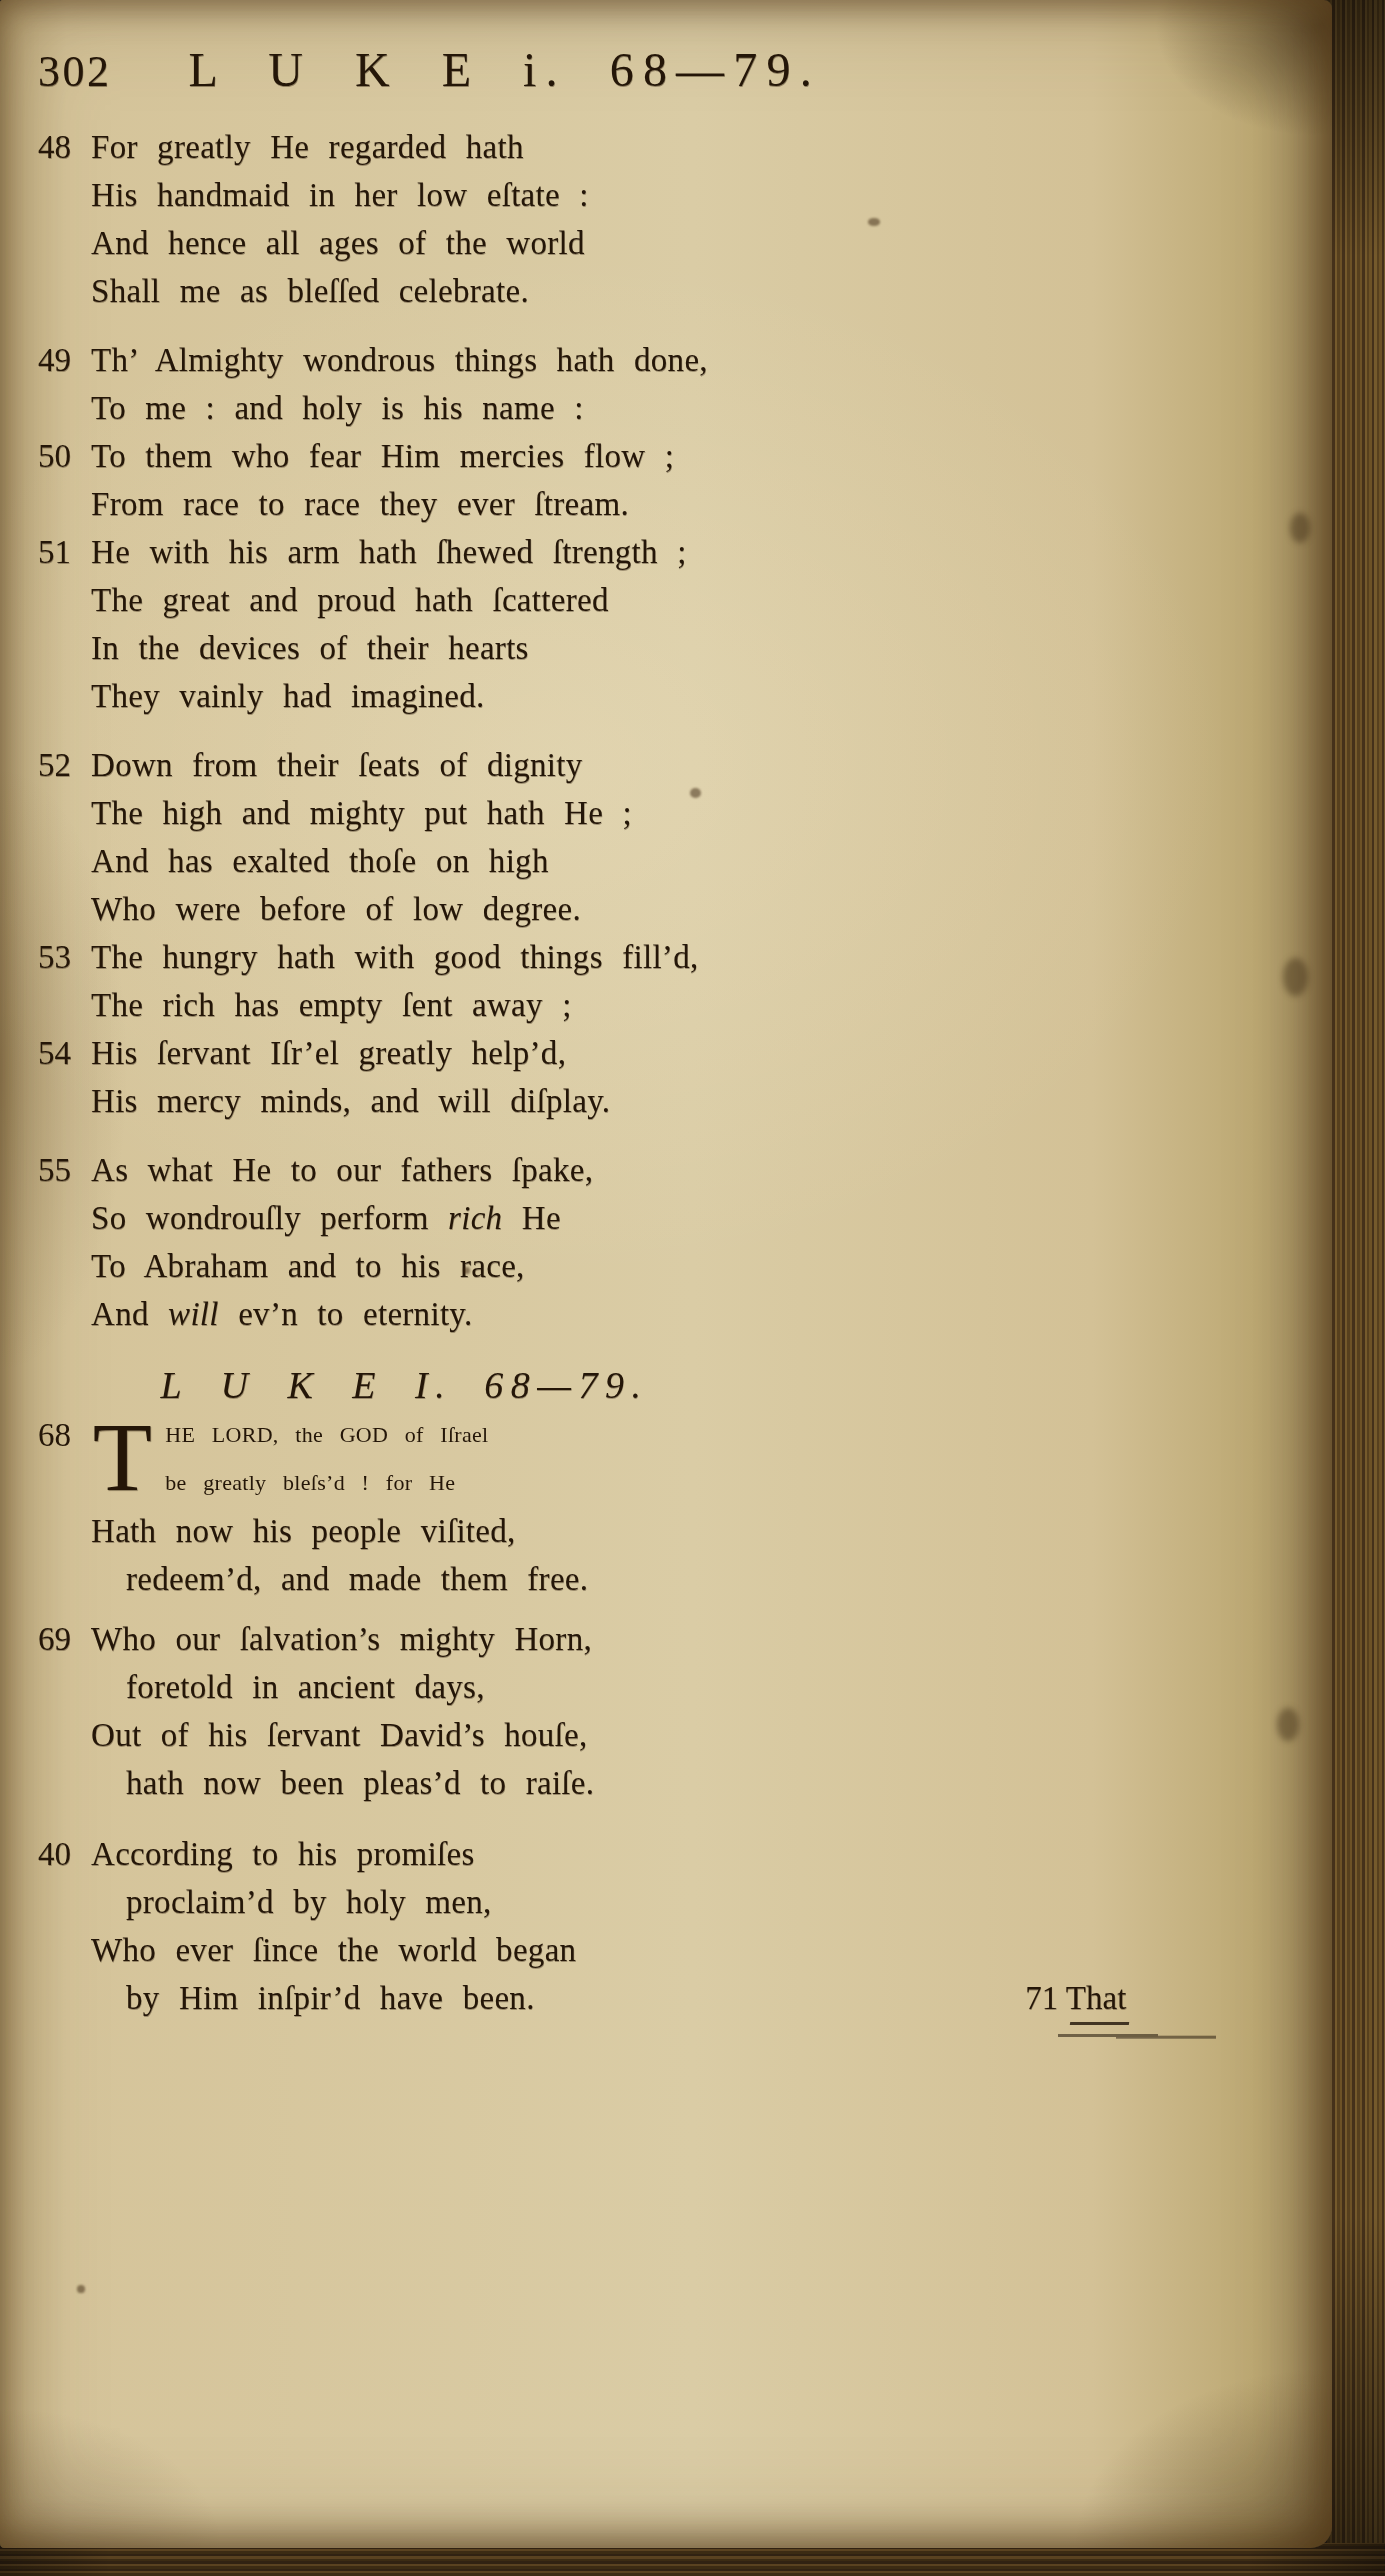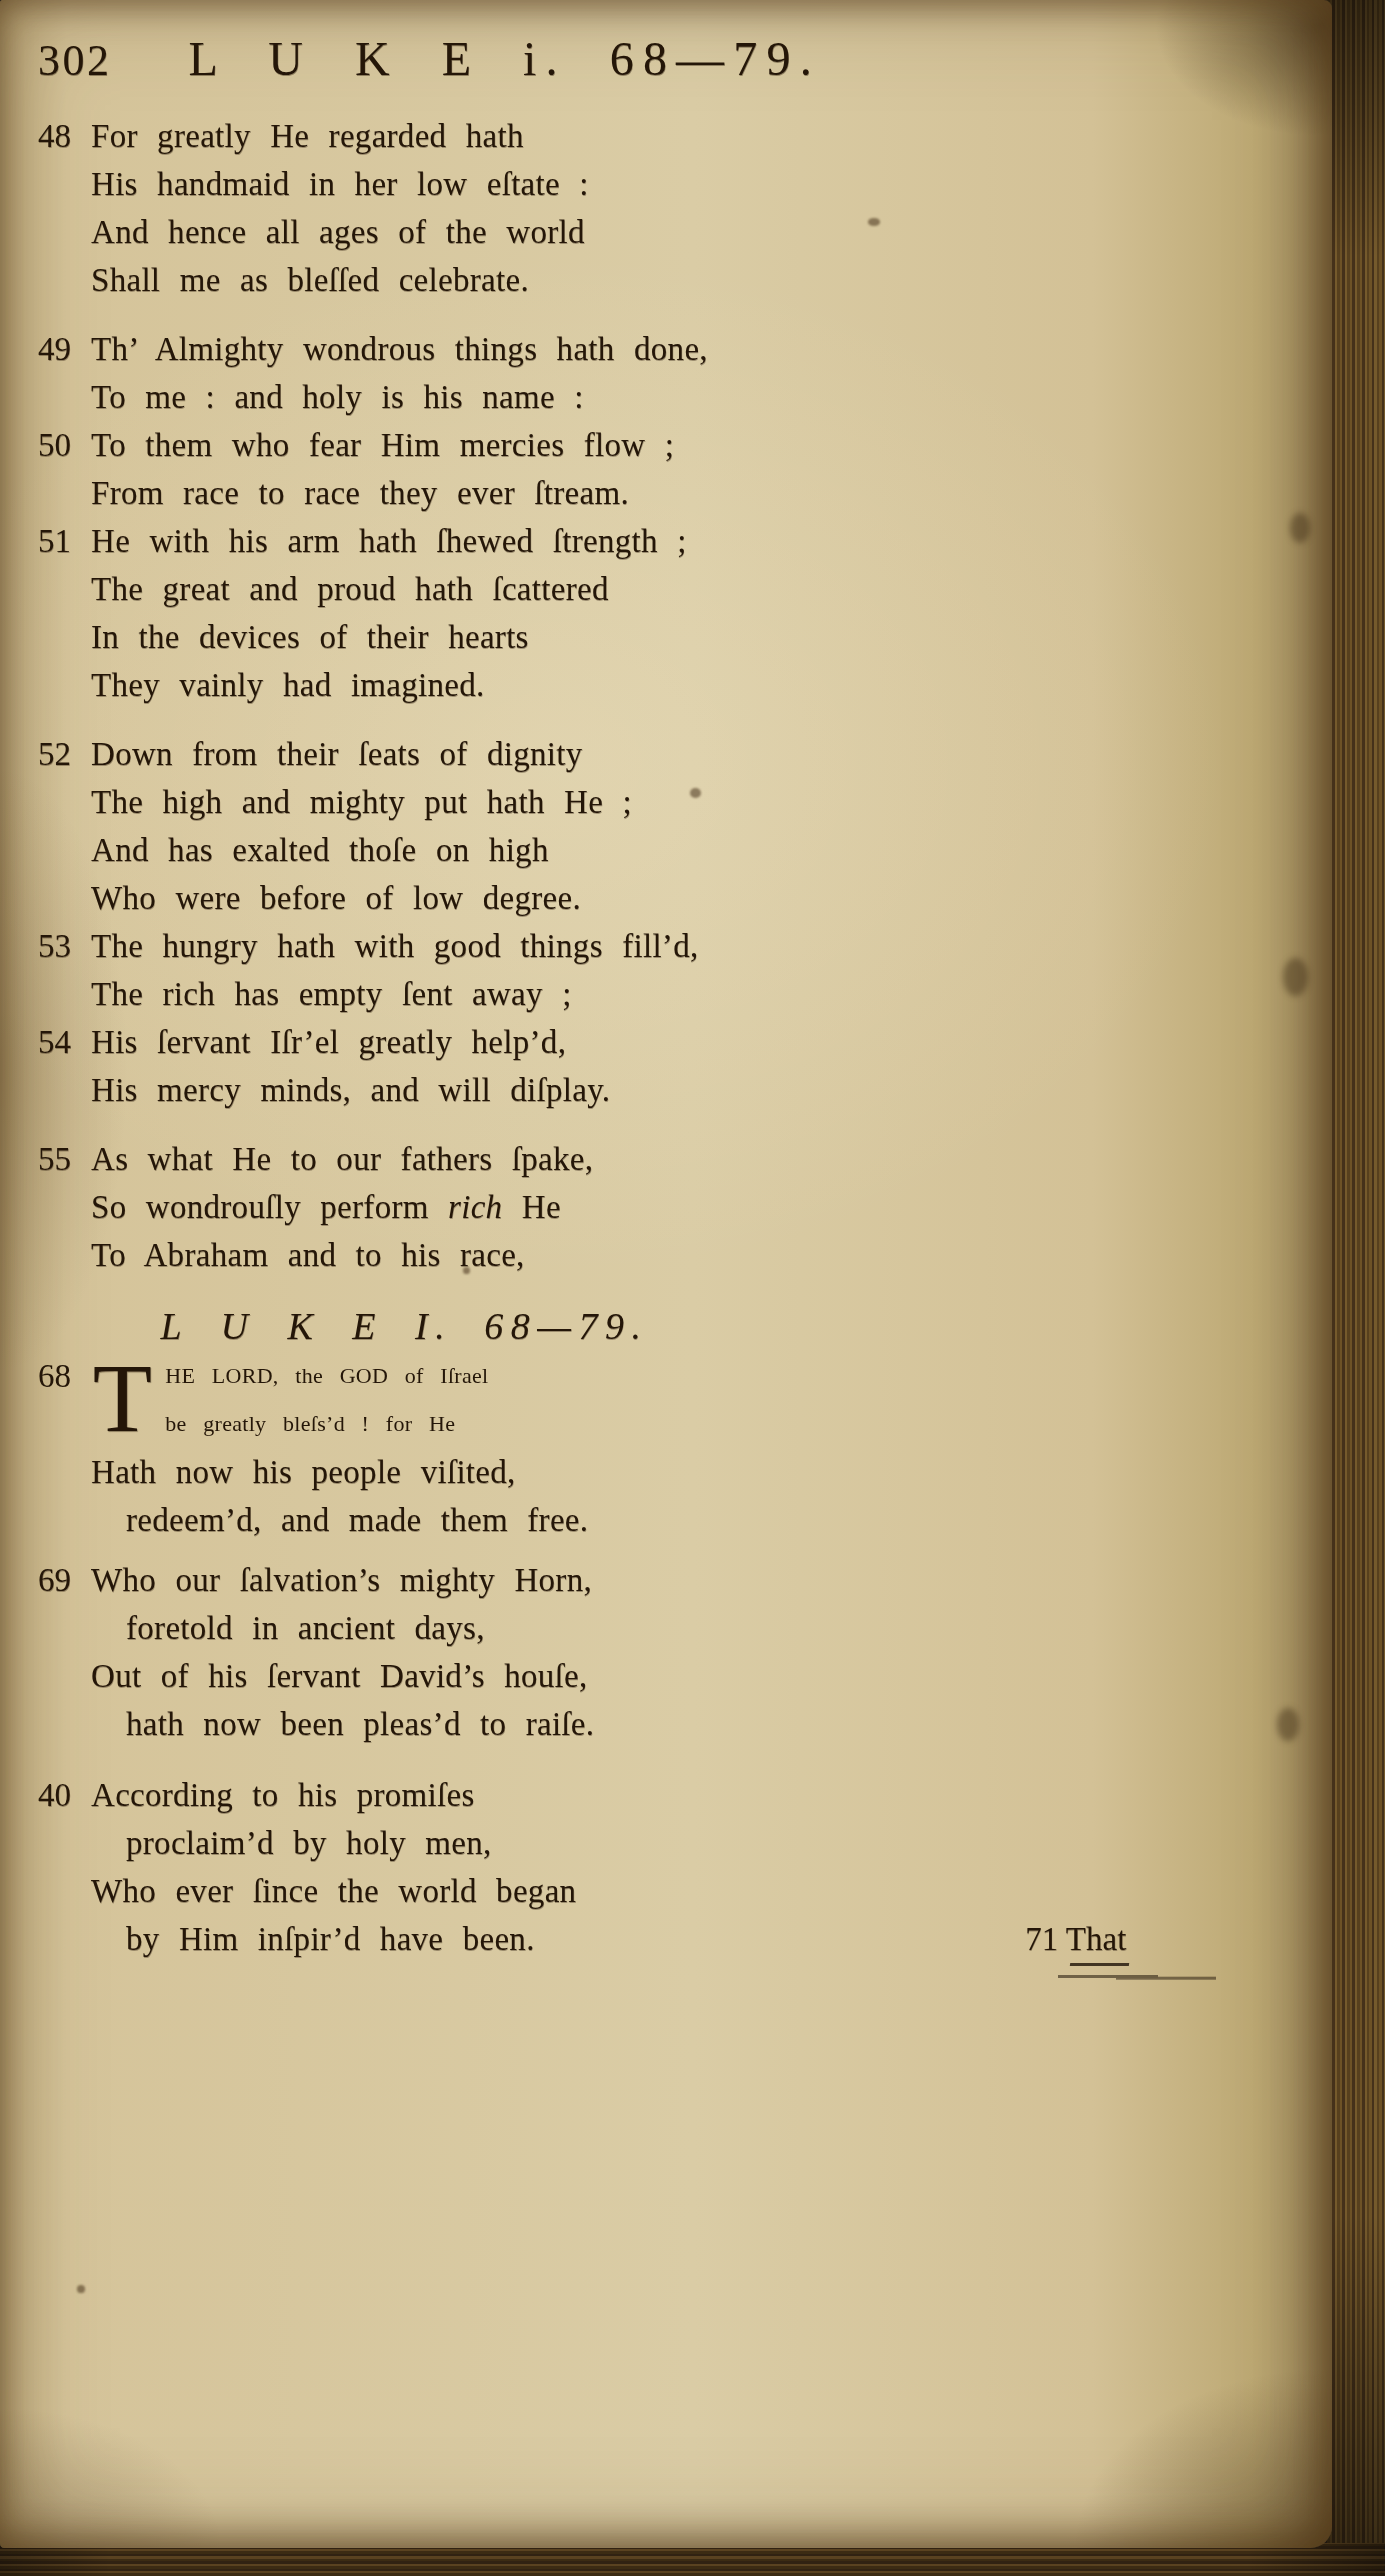--- a/index.html
+++ b/index.html
@@ -36,21 +36,21 @@
       radial-gradient(183px 433px at 0% 42%, rgba(82,58,25,.2), transparent 70%),
       radial-gradient(1042px 792px at 42% 30%, rgba(255,247,221,.20), transparent 65%),
       linear-gradient(90deg,#c2af82 0%,#d5c49a 5%,#dacca5 52%,#d3c196 82%,#bda974 94%,#9c895d 100%);
     box-shadow:
       inset 0 0 100px rgba(92,63,24,.36),
       inset -16.7px 0 40px rgba(70,45,15,.45),
       inset 0 -13.3px 35px rgba(70,45,15,.35),
       inset 0 8.3px 25px rgba(70,45,15,.18);
   }
 
-  .content{position:absolute;left:38px;top:31px;width:1100px;color:#241608;}
+  .content{position:absolute;left:38px;top:42px;width:1100px;color:#241608;}
 
   .pagehead{display:flex;align-items:baseline;height:68px;margin-bottom:13.3px;}
   .pagenum{font-size:44px;letter-spacing:2.5px;text-shadow:0.5px 0.7px 0.6px rgba(40,24,8,.4);}
   .runtitle{font-size:48px;margin-left:77px;letter-spacing:9.2px;word-spacing:21.7px;text-shadow:0.5px 0.7px 0.6px rgba(40,24,8,.4);}
 
   .vline{display:flex;font-size:33px;line-height:48px;text-shadow:0.4px 0.7px 0.5px rgba(40,24,8,.35);}
   .vnum{flex:0 0 53px;}
   .vtext{word-spacing:10.8px;letter-spacing:0.3px;}
   .indent1 .vtext{padding-left:35px;}
   .stanza{margin-bottom:21px;}
@@ -194,20 +194,24 @@
               <span class="vnum">55</span>
               <span class="vtext">As what He to our fathers ſpake,</span>
             </div>
             <div class="vline">
               <span class="vnum"></span>
               <span class="vtext"><span class="rm">So wondrouſly perform </span><span class="it">rich</span><span class="rm"> He</span></span>
             </div>
             <div class="vline">
               <span class="vnum"></span>
               <span class="vtext">To Abraham and to his race,</span>
+            </div>
+            <div class="vline">
+              <span class="vnum"></span>
+              <span class="vtext"><span class="rm">And </span><span class="it">will</span><span class="rm"> ev’n to eternity.</span></span>
             </div>
           </div>
         </div>
 
       <div class="s2head">L U K E I. 68—79.</div>
 
       <div id="section2" class="sec2">
           <div class="stanza">
             <div class="dcrow">
               <span class="vnum" style="font-size: 33px; line-height: 48px;">68</span>

